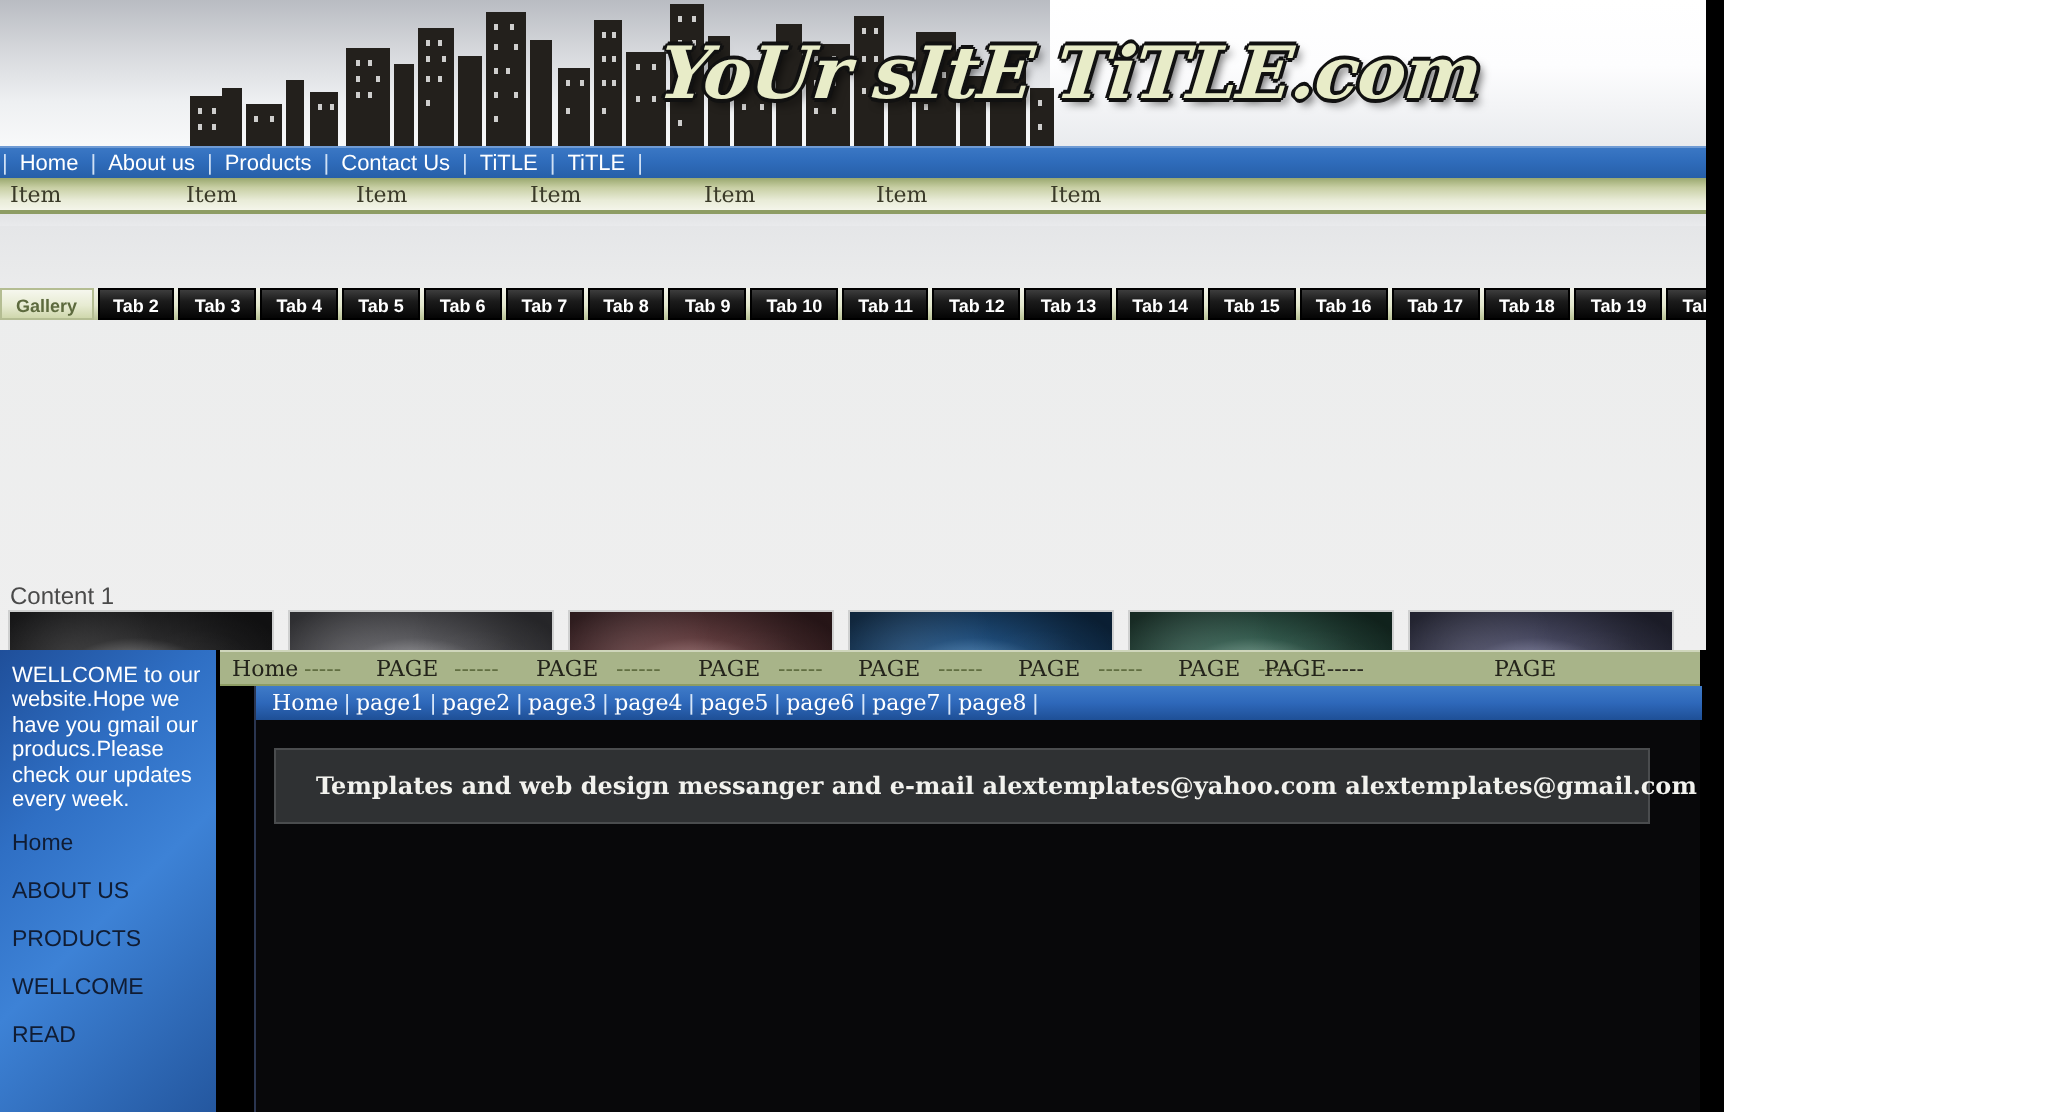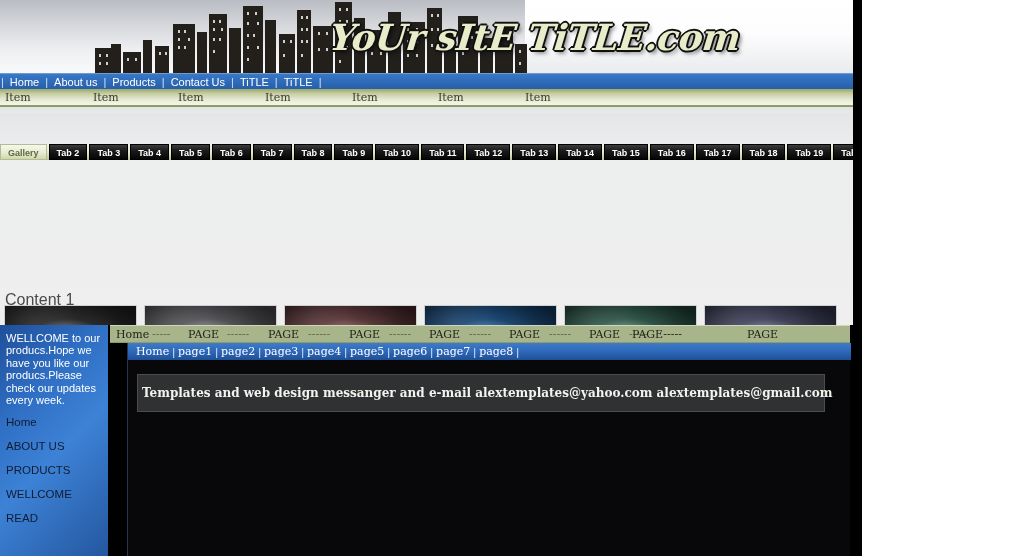--- a/index.html
+++ b/index.html
@@ -94,21 +94,21 @@
     border:1px solid #b4bd92;
   }
   .tabrow-bg {
     position:absolute; left:0; top:0; width:853px; height:16px;
     background: linear-gradient(to bottom, #f3f4ea 0%, #e3e7cc 55%, #b9c296 100%);
     z-index:0;
   }
   .tabrow-fg { position:relative; z-index:1; }
   .content-label {
     position:absolute; left:5px; top:178px;
-    font-size:16px; color:#4a4a4a;
+    font-size:12px; color:#4a4a4a;
     font-family:"Liberation Sans", sans-serif;
   }
   .thumbs { position:absolute; left:4px; top:192px; width:845px; height:82px; }
   .thumb {
     position:absolute; top:0; width:133px; height:82px;
     border:1px solid #cfd0d0;
     overflow:hidden;
   }
   .thumb .neb { position:absolute; inset:0; }
 
@@ -160,21 +160,21 @@
   .subnav .sep { color:#d7e6f8; font-size:11px; }
   .msgbanner {
     position:absolute; left:9px; top:31px; width:688px; height:38px;
     background:#2f3133;
     border:1px solid #4a4c4e;
     display:flex; align-items:center;
   }
   .msgbanner span {
     color:#f2f2ee; font-size:12px; font-weight:bold;
     font-family:"DejaVu Serif", serif;
-    padding-left:4px; white-space:nowrap;
+    padding-left:20px; white-space:nowrap;
   }
 </style>
 </head>
 <body>
 
 <div id="page">
 
   <div class="tpl1">
     <div class="tpl1-inner">
 
@@ -382,21 +382,21 @@
         <span class="pl dash" style="left:359px">------</span>
         <span class="pl" style="left:399px">PAGE</span>
         <span class="pl dash" style="left:439px">------</span>
         <span class="pl" style="left:479px">PAGE</span>
         <span class="pl dash" style="left:519px">-----</span>
         <span class="pl" style="left:522px">PAGE-----</span>
         <span class="pl" style="left:637px">PAGE</span>
       </div>
 
     <div class="sidebar">
-      <div class="sb-welcome">WELLCOME to our producs.Hope we have you like our producs.Please check our updates every week.</div>
+      <div class="sb-welcome">WELLCOME to our website.Hope we have you gmail our producs.Please check our updates every week.</div>
       <div id="sblinks">
           <a class="sb-link" href="#">Home</a>
           <a class="sb-link" href="#">ABOUT US</a>
           <a class="sb-link" href="#">PRODUCTS</a>
           <a class="sb-link" href="#">WELLCOME</a>
           <a class="sb-link" href="#">READ</a>
         </div>
     </div>
 
     <div class="mainpanel">

